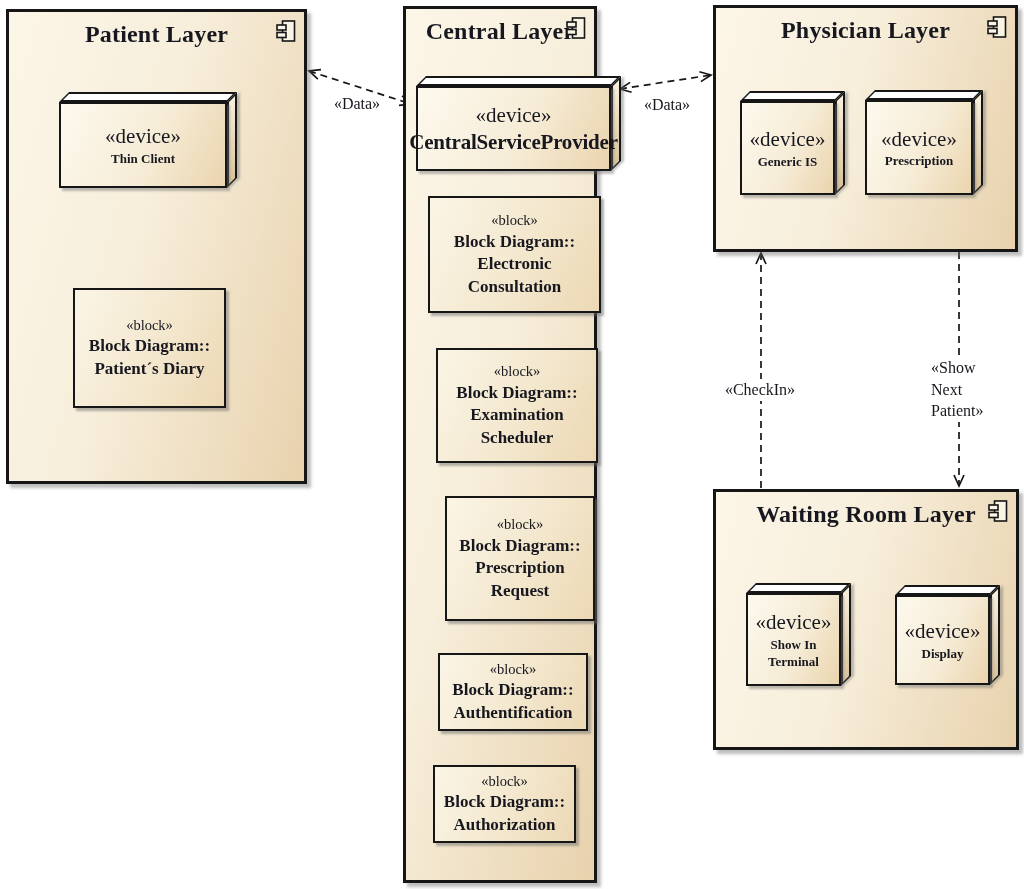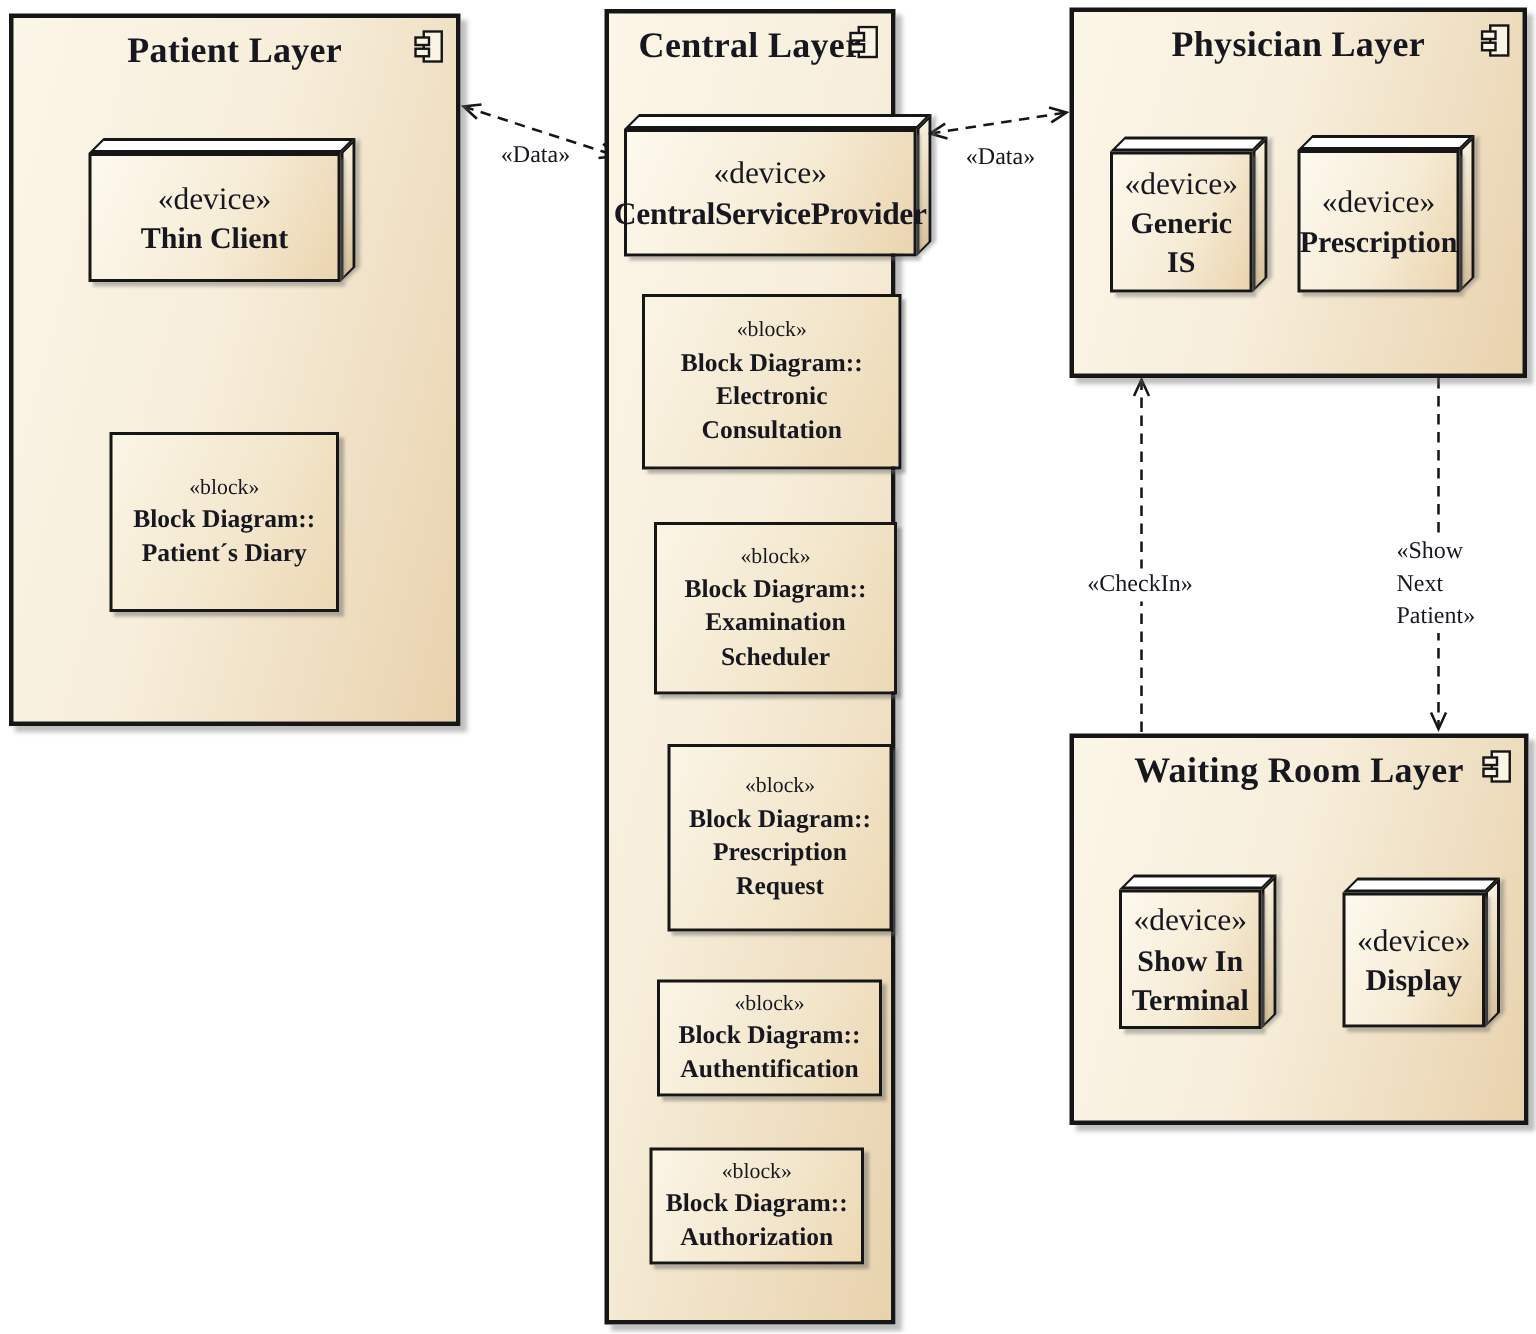--- a/index.html
+++ b/index.html
@@ -23,21 +23,21 @@
         display:flex; flex-direction:column; align-items:center; justify-content:center;
         text-align:center; }
   .device .face-top { position:absolute; left:0; top:-10px; width:100%; height:10px;
         border:2px solid #161616; background:#ffffff;
         transform:skewX(-45deg); transform-origin:0 100%; }
   .device .face-side { position:absolute; left:100%; top:0; width:10px; height:100%;
         border:2px solid #161616; background:linear-gradient(180deg,#f8efdc,#d9c39c);
         transform:skewY(-45deg); transform-origin:0 0;
         box-shadow:3px 3px 2px rgba(110,110,110,.45); }
   .stereo { font-size:21px; line-height:1.35; }
-  .dname  { font-size:20px; font-weight:bold; line-height:1.3; }
+  .dname  { font-size:13px; font-weight:bold; line-height:1.3; }
   .dname.small { font-size:21px; letter-spacing:-0.2px; }
 
   
   .block { position:absolute; border:2px solid #161616;
            background:linear-gradient(115deg,#fbf5e6 0%,#f3e7cd 55%,#ecd8b4 100%);
            box-shadow:3px 3px 2px rgba(110,110,110,.5);
            display:flex; flex-direction:column; align-items:center; justify-content:center;
            text-align:left; }
   .block .stereo { font-size:14.5px; }
   .block .bline  { font-size:17px; font-weight:bold; line-height:1.32; }

